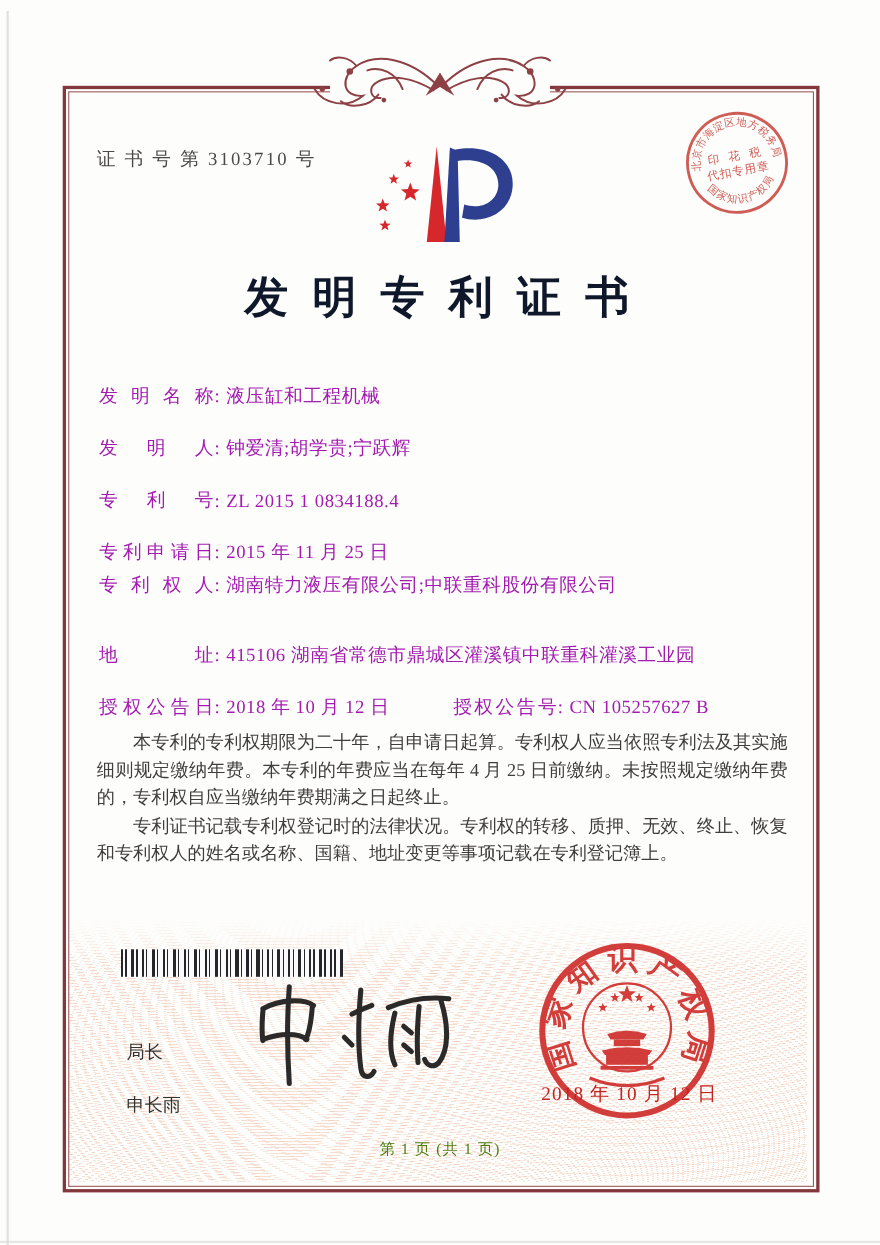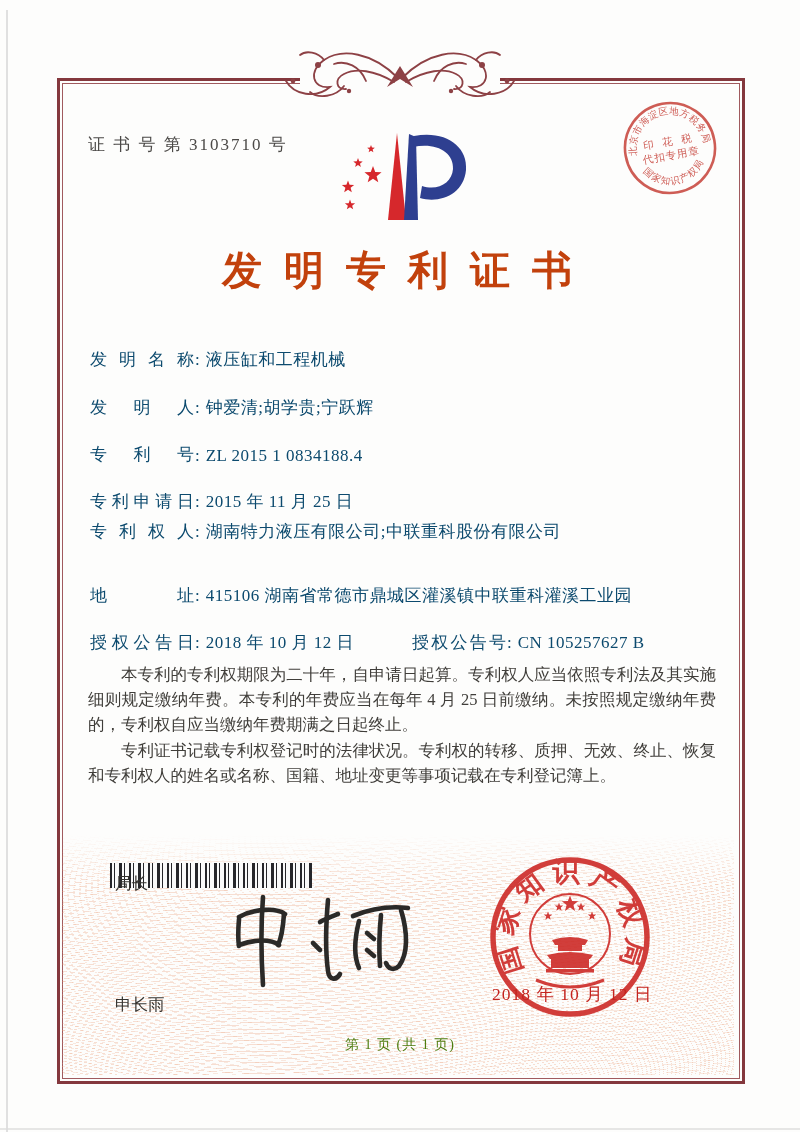--- a/index.html
+++ b/index.html
@@ -20,40 +20,40 @@
   .guilloche{
     position:absolute;left:62px;top:835px;width:672px;height:240px;
     background:
       repeating-radial-gradient(140% 90% at 30% 135%, rgba(233,152,112,.30) 0 1px, rgba(0,0,0,0) 1px 6px),
       repeating-radial-gradient(140% 90% at 75% -40%, rgba(233,152,112,.20) 0 1px, rgba(0,0,0,0) 1px 7px);
     -webkit-mask-image:linear-gradient(to bottom, rgba(0,0,0,0) 0, #000 20%);
     mask-image:linear-gradient(to bottom, rgba(0,0,0,0) 0, #000 20%);
   }
 
   .cert-no{position:absolute;left:88px;top:133px;font-size:17px;letter-spacing:2px;color:#4b4947;}
-  .doc-title{position:absolute;left:0;right:0;top:243px;text-align:center;font-size:40px;font-weight:600;letter-spacing:6px;color:#c2410c;}
-
-  .field-row{position:absolute;left:90px;font-size:17px;color:#0c4a6e;white-space:nowrap;}
+  .doc-title{position:absolute;left:0;right:0;top:243px;text-align:center;font-size:40px;font-weight:600;letter-spacing:6px;color:#0f172a;}
+
+  .field-row{position:absolute;left:90px;font-size:17px;color:#a21caf;white-space:nowrap;}
   .flabel{display:inline-block;width:104px;text-align:justify;text-align-last:justify;vertical-align:bottom;}
   .fcolon{display:inline-block;margin:0 6px 0 1px;}
   .fvalue{letter-spacing:.5px;}
   .grant-no{margin-left:58px;}
   .grant-no .flabel{width:94px;}
 
   .body-text{position:absolute;left:88px;top:662px;width:628px;font-size:16.5px;line-height:25.2px;color:#403e3a;text-align:justify;}
   .body-text p{margin:0;text-indent:2em;}
 
   .barcode{
     position:absolute;left:110px;top:863px;width:202px;height:25px;
     background:repeating-linear-gradient(90deg,
       #26262a 0 2px,#fafafa 2px 4px,#26262a 4px 5px,#fafafa 5px 9px,
       #26262a 9px 12px,#fafafa 12px 14px,#26262a 14px 15px,#fafafa 15px 19px);
   }
 
-  .sig-title{position:absolute;left:115px;top:873px;font-size:16.5px;color:#35332f;font-family:"Liberation Sans","DejaVu Sans",sans-serif;}
+  .sig-title{position:absolute;left:115px;top:946px;font-size:16.5px;color:#35332f;font-family:"Liberation Sans","DejaVu Sans",sans-serif;}
   .sig-name{position:absolute;left:115px;top:954px;font-size:16.5px;color:#35332f;font-family:"Liberation Sans","DejaVu Sans",sans-serif;margin-top:40px;}
   .sig-svg{position:absolute;left:225px;top:893px;}
 
   .seal-svg{position:absolute;left:480px;top:852px;}
   .seal-date{position:absolute;left:492px;top:982px;width:170px;font-size:17.5px;color:#c4241f;letter-spacing:1px;white-space:nowrap;}
 
   .stamp-svg{position:absolute;left:622px;top:96px;}
   .logo-svg{position:absolute;left:340px;top:128px;}
   .ornament-svg{position:absolute;left:248px;top:34px;}
 

